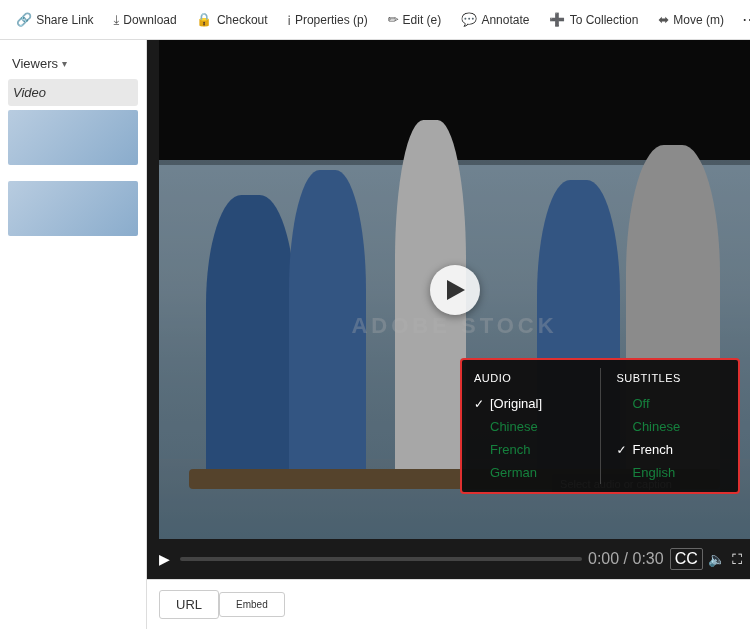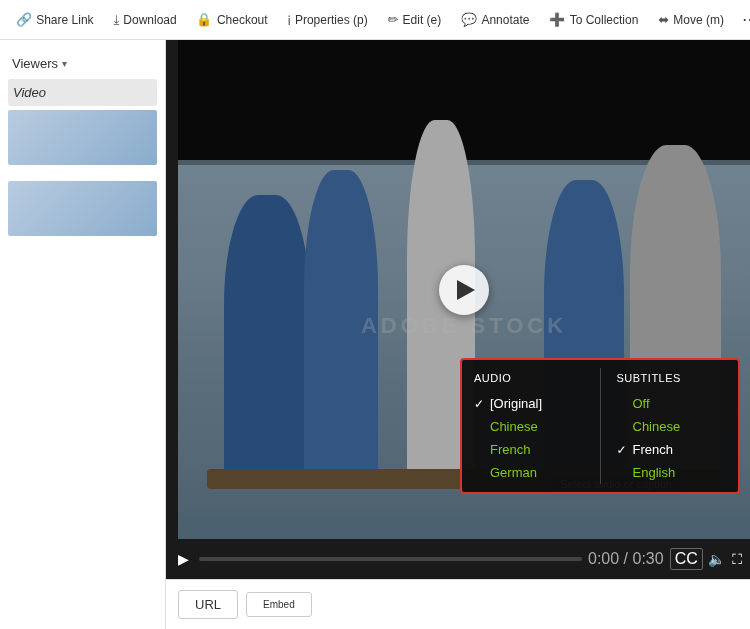--- a/index.html
+++ b/index.html
@@ -15,21 +15,21 @@
       border: none; background: none; cursor: pointer; font-size: 12px; color: #333;
       white-space: nowrap;
     }
     .toolbar-icon { font-size: 13px; color: #555; }
     .more-btn { padding: 4px 6px; border: none; background: none; cursor: pointer; font-size: 16px; color: #333; }
 
     
     #main { display: flex; height: calc(629px - 40px); }
 
     
-    #sidebar { width: 166px; border-right: 1px solid #ddd; padding: 8px 0; background: #fff; flex-shrink: 0; }
+    #sidebar { width: 147px; border-right: 1px solid #ddd; padding: 8px 0; background: #fff; flex-shrink: 0; }
     .sidebar-item-text { font-size: 12px; color: #999; padding: 4px 12px; }
     .sidebar-video { background: #e8e8e8; border-radius: 3px; margin: 0 8px; padding: 6px 5px; font-size: 13px; font-weight: 500; color: #333; cursor: pointer; font-style: italic; }
 
     
     #content { flex: 1; display: flex; flex-direction: column; background: #1a1a1a; position: relative; }
 
     
     #video-area {
       flex: 1; position: relative; background: #000; overflow: hidden;
       display: flex; align-items: center; justify-content: center; margin-left: 12px;
@@ -63,35 +63,35 @@
     .progress-bar { flex: 1; height: 4px; background: #444; border-radius: 2px; position: relative; }
     .progress-fill { width: 0%; height: 100%; background: #e03030; border-radius: 2px; }
     .time-display { color: #aaa; font-size: 16px; white-space: nowrap; }
     .vol-btn { color: #fff; font-size: 14px; background: none; border: none; cursor: pointer; }
     .fullscreen-btn { color: #fff; font-size: 14px; background: none; border: none; cursor: pointer; }
     .caption-btn { color: #fff; font-size: 16px; background: none; border: none; cursor: pointer; border: 1px solid #666; padding: 1px 4px; border-radius: 2px; }
 
     
     #bottom-bar {
       height: 50px; background: #fff; border-top: 1px solid #ddd;
-      display: flex; align-items: center; padding: 0 12px; gap: 8px;
+      display: flex; align-items: center; padding: 0 12px; 
     }
     .url-btn { padding: 6px 16px; border: 1px solid #ccc; background: #fff; border-radius: 3px; cursor: pointer; font-size: 13px; color: #333; }
     .embed-btn { padding: 6px 16px; border: 1px solid #ccc; background: #fff; border-radius: 3px; cursor: pointer; font-size: 10px; color: #333; }
 
     
     #audio-subtitle-popup {
       position: absolute; bottom: 45px; right: 10px;
       background: rgba(15,15,15,0.97); border: 2px solid #e03030;
       border-radius: 4px; padding: 8px 0; min-width: 280px; z-index: 100;
     }
     .popup-cols { display: flex; }
     .popup-col { flex: 1; padding: 0 12px; }
     .popup-col-header { font-size: 11px; font-weight: 400; color: #fff; text-transform: uppercase; padding: 4px 0 8px 0; letter-spacing: 0.5px; }
-    .popup-item { font-size: 13px; color: #84cc16; padding: 4px 0; cursor: pointer; display: flex; align-items: center; gap: 4px; }
+    .popup-item { font-size: 13px; color: #15803d; padding: 4px 0; cursor: pointer; display: flex; align-items: center; gap: 4px; }
     .popup-item.selected { color: #fff; }
     .popup-item .check { width: 12px; display: inline-block; font-size: 12px; }
     .popup-divider { width: 1px; background: #444; margin: 0 4px; }
 
     
     .tooltip {
       position: absolute; bottom: 45px; right: 70px;
       background: rgba(30,30,30,0.95); color: #fff; font-size: 11px;
       padding: 4px 8px; border-radius: 3px; white-space: nowrap; z-index: 99;
       pointer-events: none;

